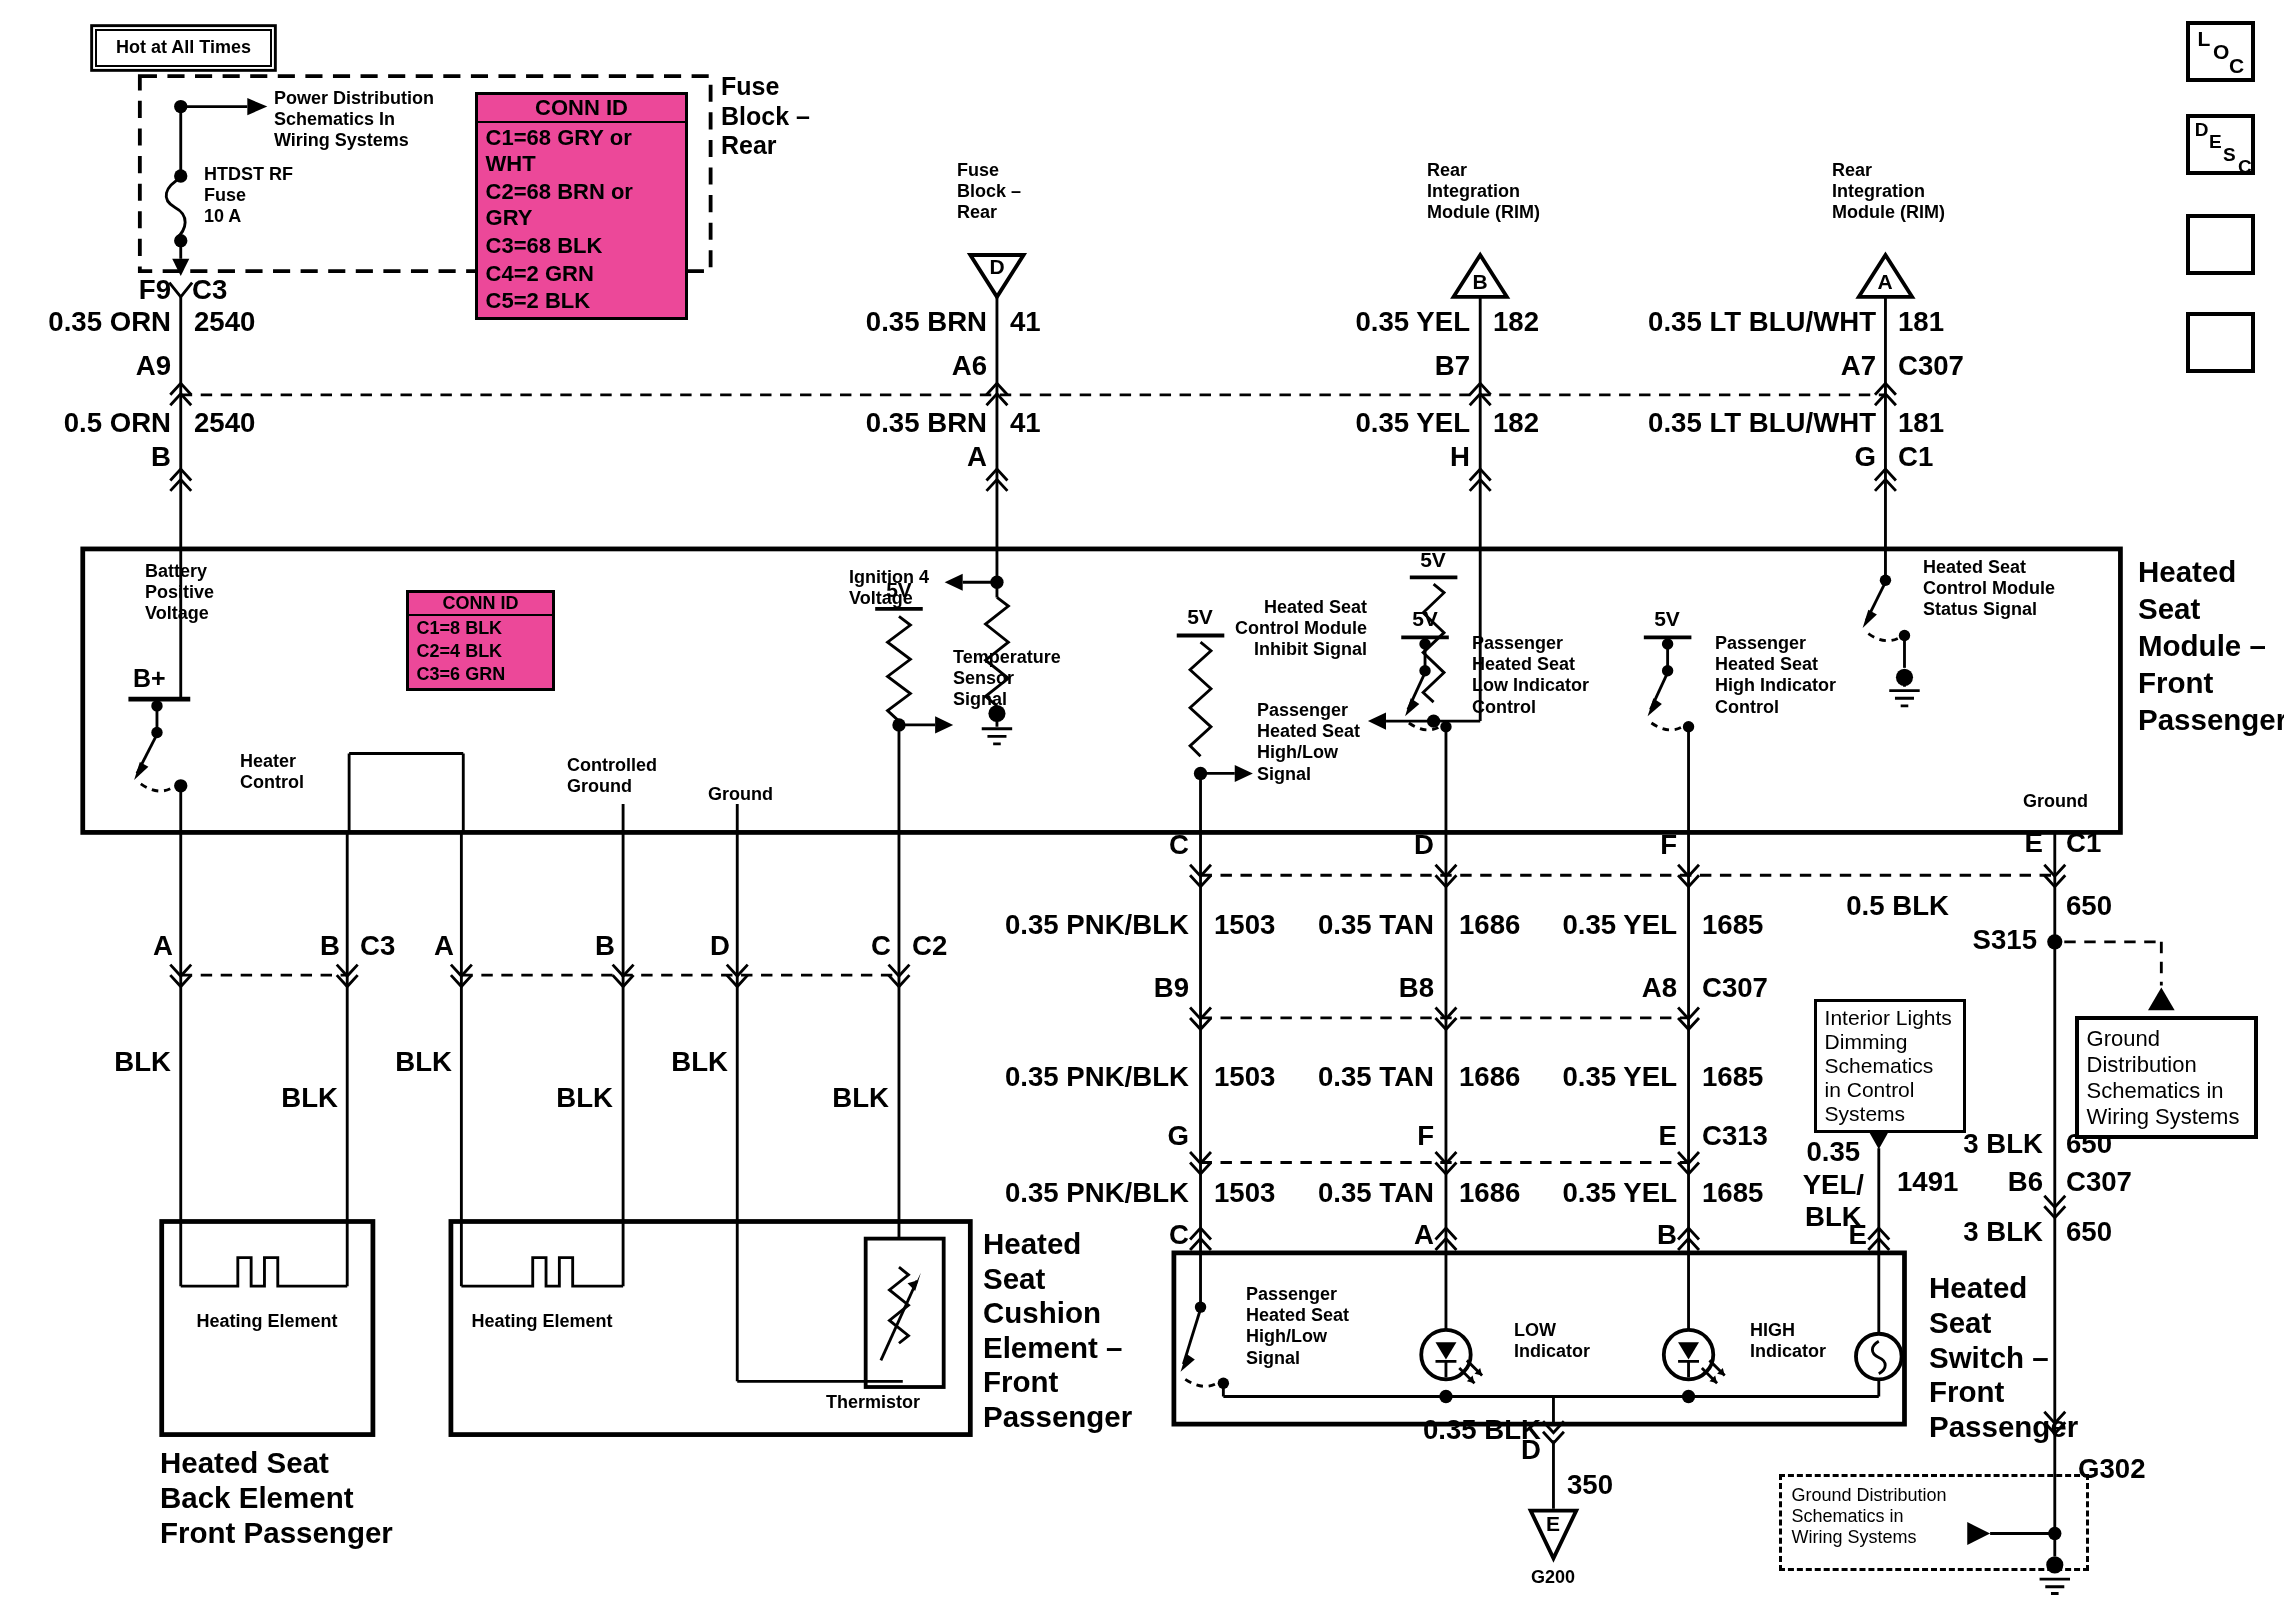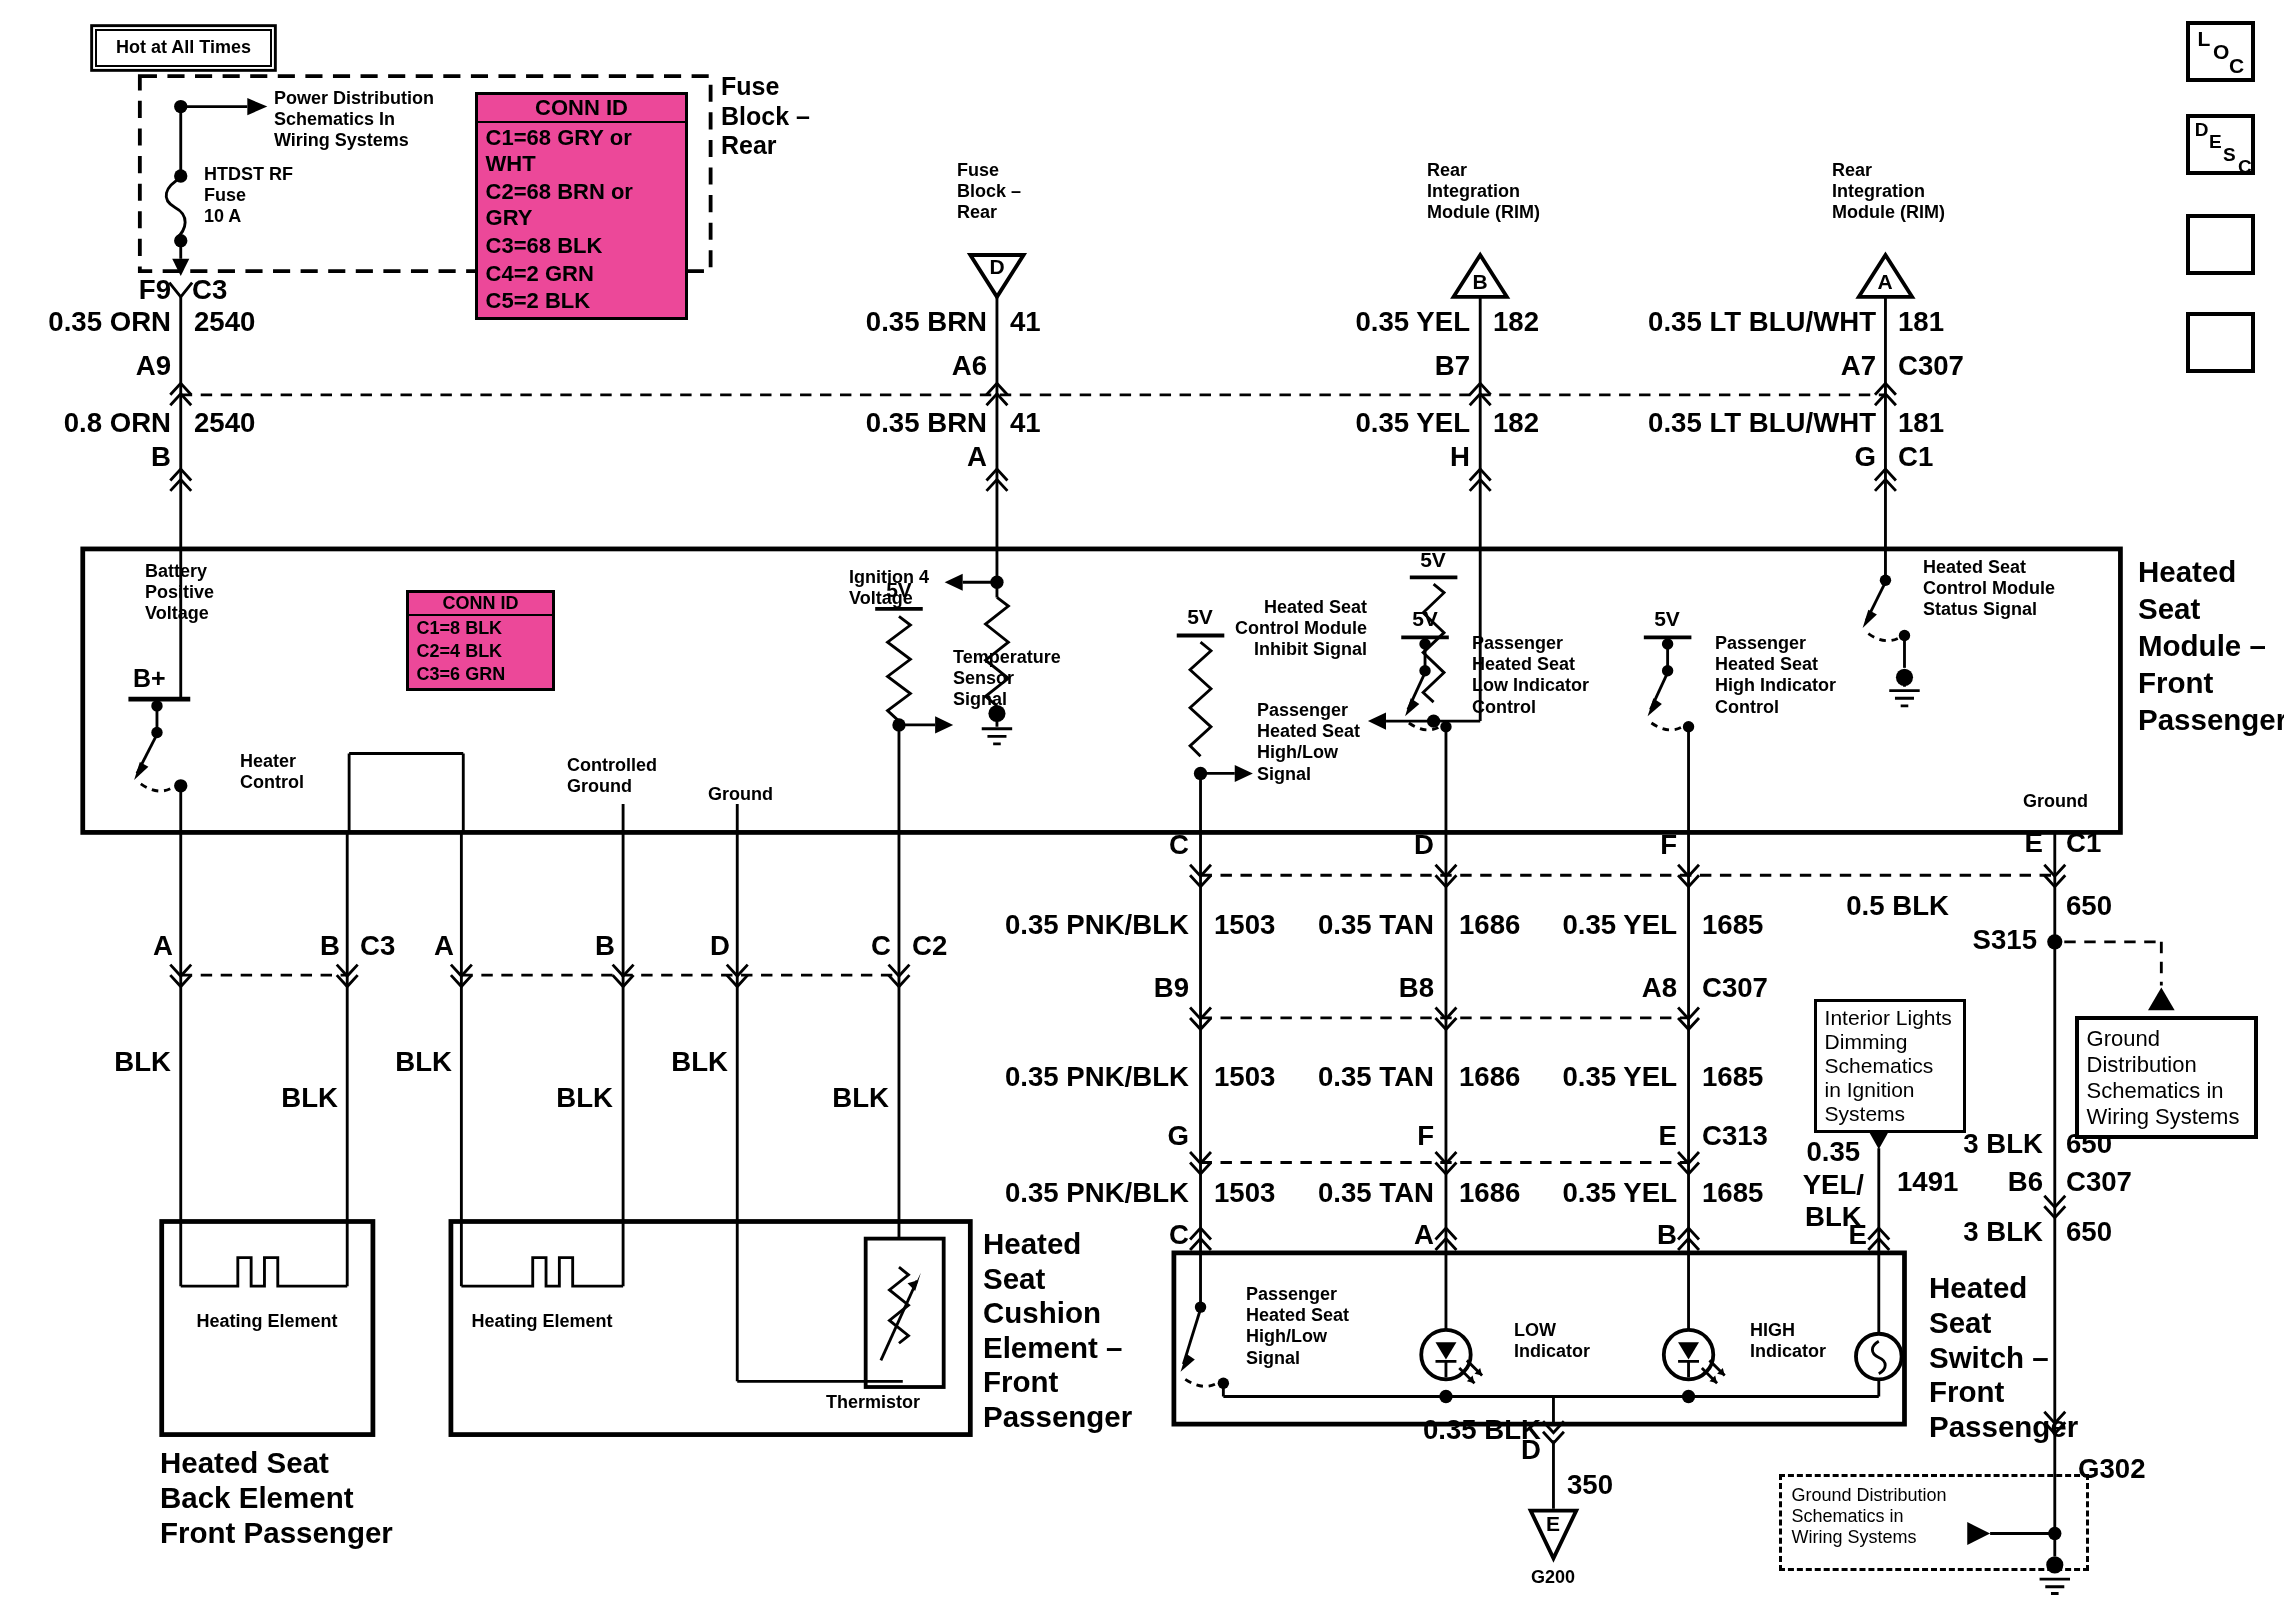--- a/index.html
+++ b/index.html
@@ -274,21 +274,21 @@
   <span>Fuse</span>
   <span>Block –</span>
   <span>Rear</span>
 </div>
 
 <span class="lb r f29" style="left:171px;top:274px">F9</span>
 <span class="lb f29" style="left:192px;top:274px">C3</span>
 <span class="lb r f29" style="left:171px;top:306px">0.35 ORN</span>
 <span class="lb f29" style="left:194px;top:306px">2540</span>
 <span class="lb r f29" style="left:171px;top:350px">A9</span>
-<span class="lb r f29" style="left:171px;top:407px">0.8 ORN</span>
+<span class="lb r f29" style="left:171px;top:407px">0.5 ORN</span>
 <span class="lb f29" style="left:194px;top:407px">2540</span>
 <span class="lb r f29" style="left:171px;top:441px">B</span>
 
 <div class="lb lines f24" style="left:957px;top:160px">
   <span>Fuse</span>
   <span>Block –</span>
   <span>Rear</span>
 </div>
 <span class="lb c f22" style="left:997px;top:255px">D</span>
 <span class="lb r f29" style="left:987px;top:306px">0.35 BRN</span>
@@ -456,21 +456,21 @@
 <span class="lb r f29" style="left:2043px;top:1166px">B6</span>
 <span class="lb f29" style="left:2066px;top:1166px">C307</span>
 <span class="lb r f29" style="left:2043px;top:1216px">3 BLK</span>
 <span class="lb f29" style="left:2066px;top:1216px">650</span>
 <span class="lb f29" style="left:2078px;top:1453px">G302</span>
 
 <div class="ilbox lines f22" style="left:1814px;top:999px;width:131px">
   <span>Interior Lights</span>
   <span>Dimming</span>
   <span>Schematics</span>
-  <span>in Ignition</span>
+  <span>in Control</span>
   <span>Systems</span>
 </div>
 <div class="refbox lines f23" style="left:2075px;top:1016px;width:160px">
   <span>Ground</span>
   <span>Distribution</span>
   <span>Schematics in</span>
   <span>Wiring Systems</span>
 </div>
 <div class="dashrefbox lines f24" style="left:1779px;top:1474px;width:285px;height:76px">
   <span>Ground Distribution</span>

